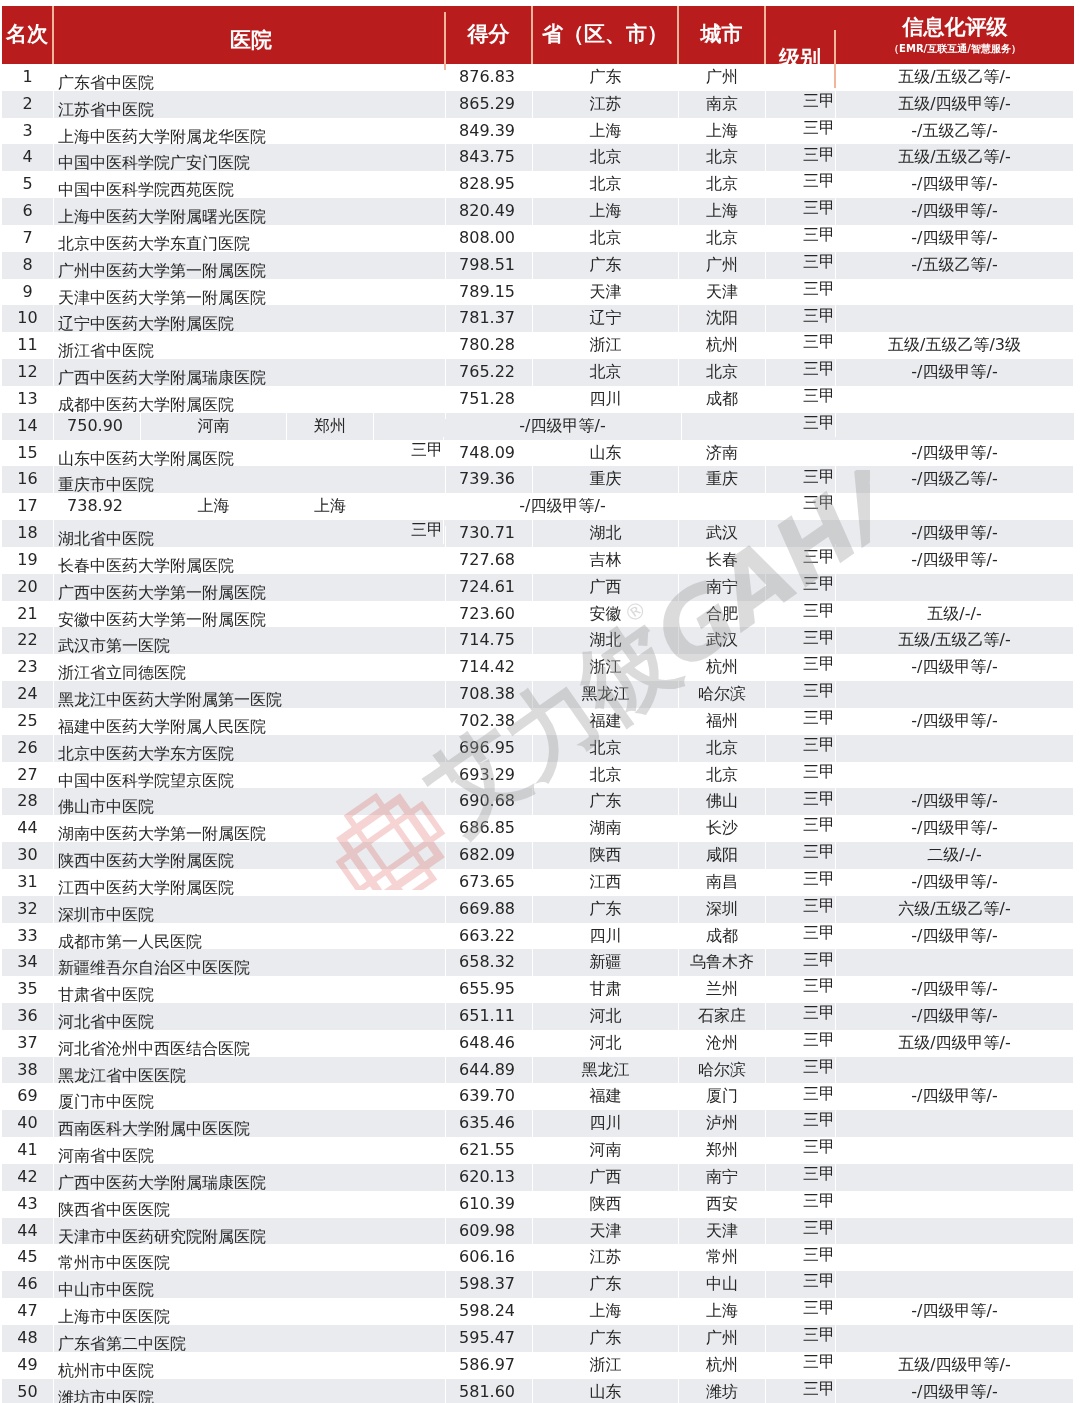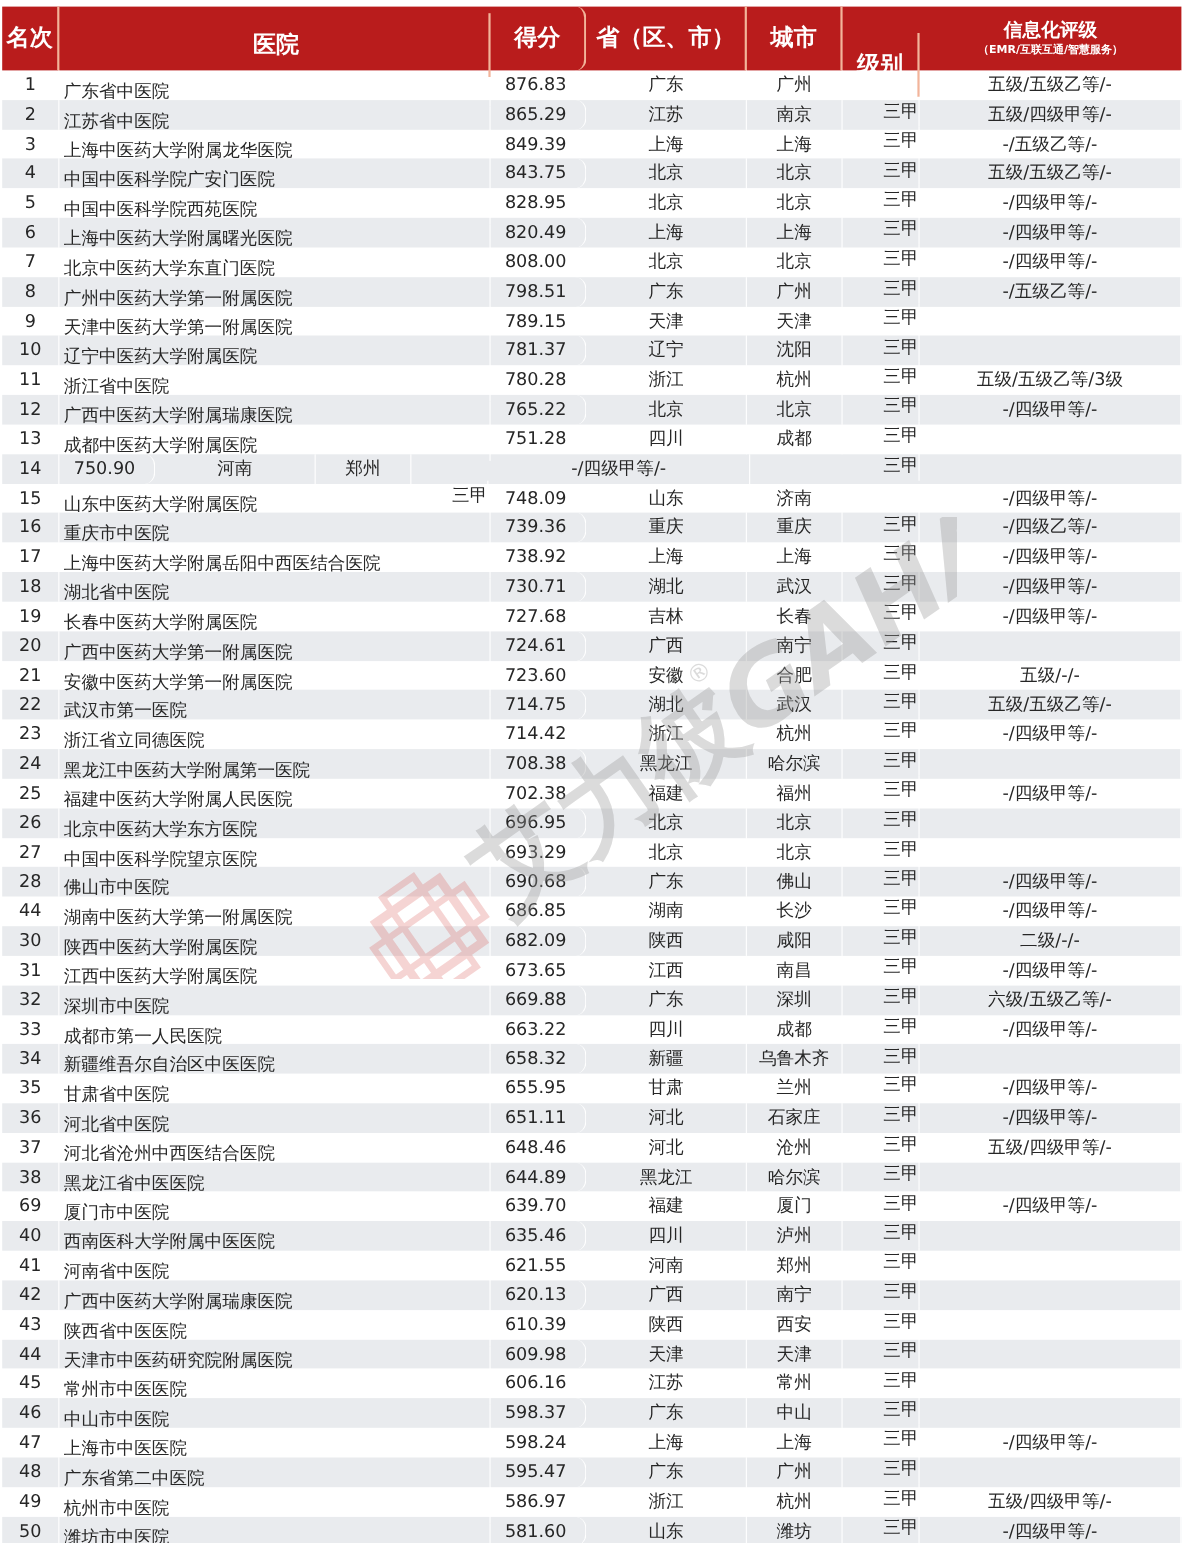--- a/index.html
+++ b/index.html
@@ -43,30 +43,30 @@
       height: 58px;
       display: flex;
       align-items: center;
       justify-content: center;
       box-sizing: border-box;
     }
     .header .cell:last-child { border-right: none; flex-direction: column; }
     .cell { box-sizing: border-box; overflow: hidden; }
     .c-rank  { width: 52px; text-align: center; }
     .c-name  { width: 392px; padding-left: 4px; text-align: left; margin-top: 12px; }
-    .c-score { width: 87px; text-align: right; padding-right: 17px; border-radius: 10px; }
+    .c-score { width: 87px; text-align: right; padding-right: 17px; }
     .c-prov  { width: 146px; text-align: center; }
     .c-city  { width: 87px; text-align: center; }
     .c-level { width: 70px; text-align: right; margin-top: 48px; }
     .c-info  { width: 238px; text-align: center; }
     .row:not(.header) .cell { border-right: 1px solid #ffffff; height: 100%; }
     .header .c-name { justify-content: center; }
     .header .c-score { justify-content: center; padding-right: 0; }
     .hdr-sub { font-size: 10px; font-weight: bold; margin-top: 2px; }
-    .hdr-main { font-size: 17px; }
+    .hdr-main { font-size: 21px; }
 
     .watermark {
       position: absolute;
       left: 250px;
       top: 470px;
       width: 620px;
       height: 420px;
       pointer-events: none;
       opacity: 0.35;
     }
@@ -226,21 +226,20 @@
         <div class="cell c-rank">16</div>
         <div class="cell c-name">重庆市中医院</div>
         <div class="cell c-score">739.36</div>
         <div class="cell c-prov">重庆</div>
         <div class="cell c-city">重庆</div>
         <div class="cell c-level">三甲</div>
         <div class="cell c-info">-/四级乙等/-</div>
       </div>
       <div class="row">
         <div class="cell c-rank">17</div>
-        <div class="cell c-name">上海中医药大学附属岳阳中西医结合医院</div>
         <div class="cell c-score">738.92</div>
         <div class="cell c-prov">上海</div>
         <div class="cell c-city">上海</div>
         <div class="cell c-level">三甲</div>
         <div class="cell c-info">-/四级甲等/-</div>
       </div>
       <div class="row alt">
         <div class="cell c-rank">18</div>
         <div class="cell c-name">湖北省中医院</div>
         <div class="cell c-score">730.71</div>

